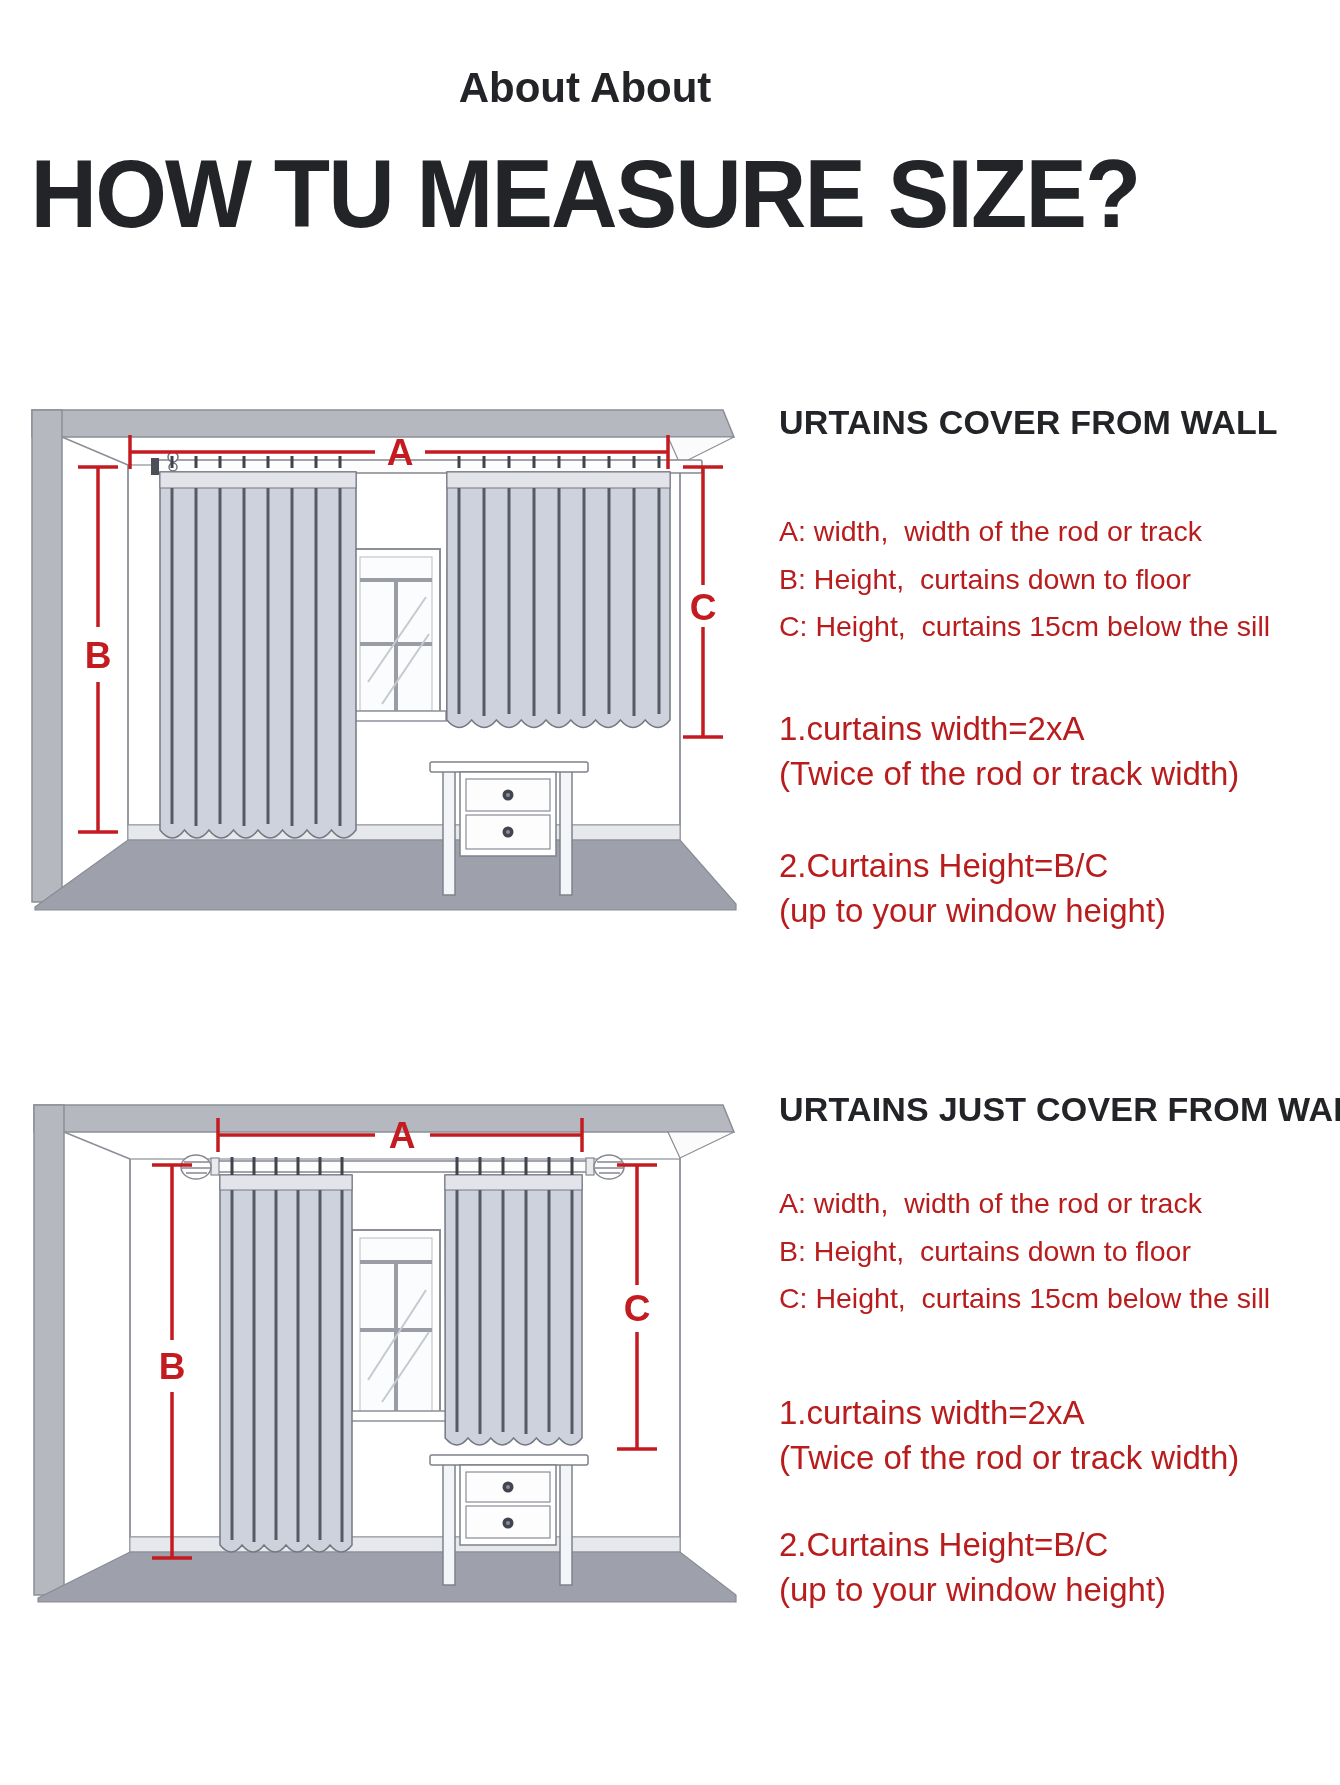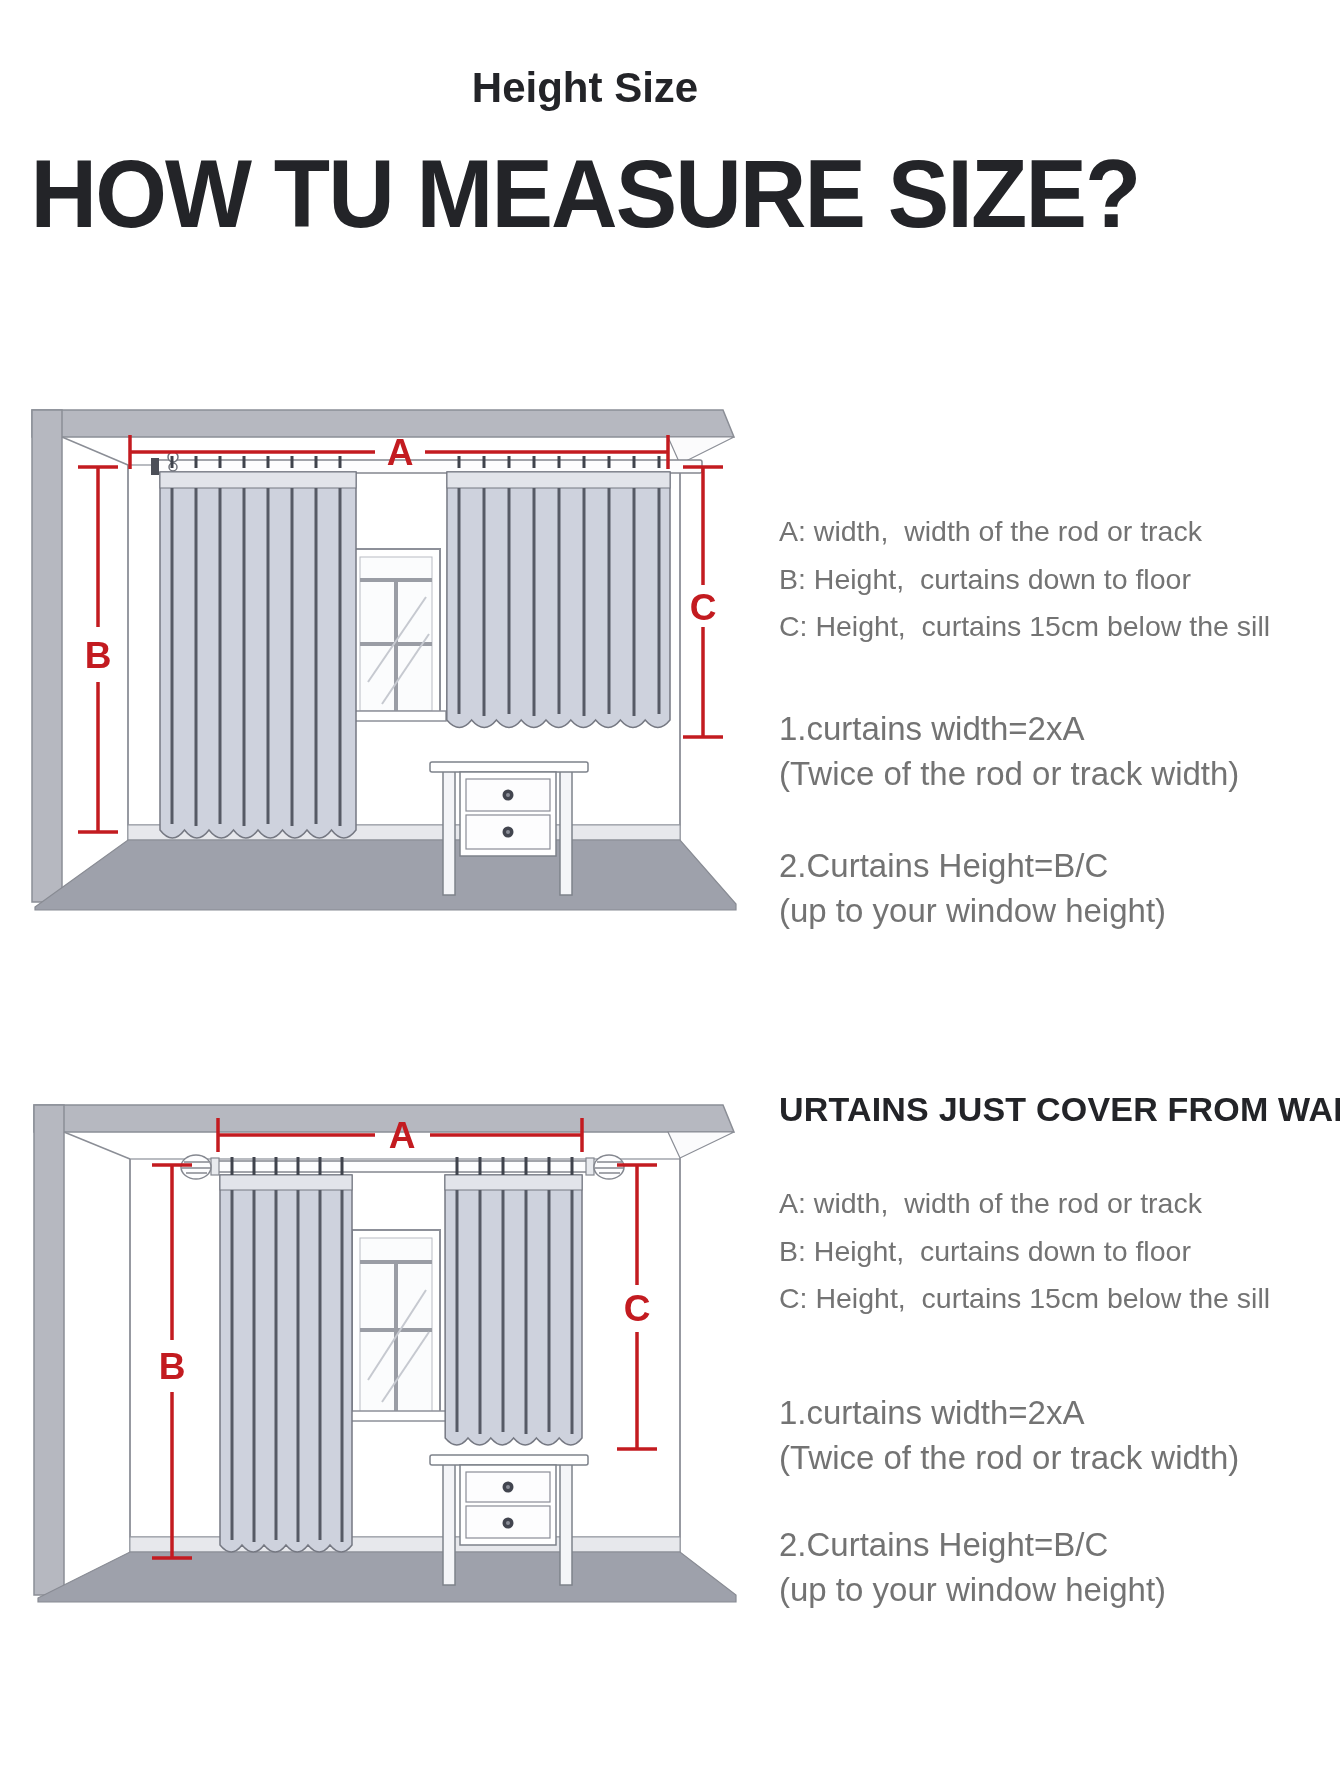--- a/index.html
+++ b/index.html
@@ -2,34 +2,34 @@
 <html><head>
 <meta charset="utf-8">
 <style>
   html,body{margin:0;padding:0;background:#fff;}
   #canvas{position:relative;width:1340px;height:1785px;background:#ffffff;
           font-family:"Liberation Sans", sans-serif;overflow:hidden;}
   .center-head{position:absolute;left:0;width:1170px;text-align:center;color:#232428;}
   #eyebrow{top:64px;font-size:42px;font-weight:bold;}
   #big-title{top:138px;font-size:97px;font-weight:bold;letter-spacing:-2px;
              transform:scaleX(0.95);transform-origin:50% 50%;white-space:nowrap;}
-  .text-col{position:absolute;left:779px;width:545px;color:#737373;}
+  .text-col{position:absolute;left:779px;width:545px;color:#b91c1c;}
   .sec-heading{font-size:34px;font-weight:bold;color:#232428;letter-spacing:0.2px;white-space:nowrap;}
   .def-line{font-size:28.5px;line-height:47.5px;white-space:pre-wrap;}
   .formula-line{font-size:33px;line-height:45px;white-space:pre-wrap;}
   .diagram{position:absolute;width:710px;height:575px;}
   svg{display:block;}
   .dim-label{font-size:37px;font-weight:bold;fill:#c31b20;}
 </style>
 </head>
 <body>
 
 <div id="canvas">
 
-  <div id="eyebrow" class="center-head">Height Size</div>
+  <div id="eyebrow" class="center-head">About About</div>
   <div id="big-title" class="center-head">HOW TU MEASURE SIZE?</div>
 
   <div class="diagram" style="left:30px;top:352px;">
     <svg width="710" height="575" viewBox="0 0 710 575">
 
       <polygon points="2,58 693,58 704,85 2,85" fill="#b6b8c0" stroke="#8b8e96" stroke-width="1.5"></polygon>
       <polygon points="704,85 650,112 638,85" fill="#fbfbfc" stroke="#8b8e96" stroke-width="1.2"></polygon>
       <rect x="2" y="58" width="30" height="492" fill="#b6b8c0" stroke="#8b8e96" stroke-width="1.5"></rect>
       <rect x="98" y="113" width="552" height="360" fill="#ffffff" stroke="#9599a1" stroke-width="1.3"></rect>
       <line x1="32" y1="85" x2="98" y2="113" stroke="#8b8e96" stroke-width="1.5"></line>
@@ -138,20 +138,21 @@
       <g stroke="#c31b20" stroke-width="3.5">
         <line x1="673" y1="115" x2="673" y2="233"></line>
           <line x1="673" y1="275" x2="673" y2="385"></line>
         <line x1="653" y1="115" x2="693" y2="115"></line>
           <line x1="653" y1="385" x2="693" y2="385"></line>
       </g>
       <text x="673" y="268" text-anchor="middle" class="dim-label">C</text>
     </svg>
   </div>
 
+  <div class="text-col sec-heading" style="top:403px;">URTAINS COVER FROM WALL</div>
   <div class="text-col" style="top:508px;">
     <div class="def-line">A: width,  width of the rod or track</div>
     <div class="def-line">B: Height,  curtains down to floor</div>
     <div class="def-line">C: Height,  curtains 15cm below the sill</div>
   </div>
   <div class="text-col" style="top:706px;">
     <div class="formula-line">1.curtains width=2xA</div>
     <div class="formula-line">(Twice of the rod or track width)</div>
   </div>
   <div class="text-col" style="top:843px;">

